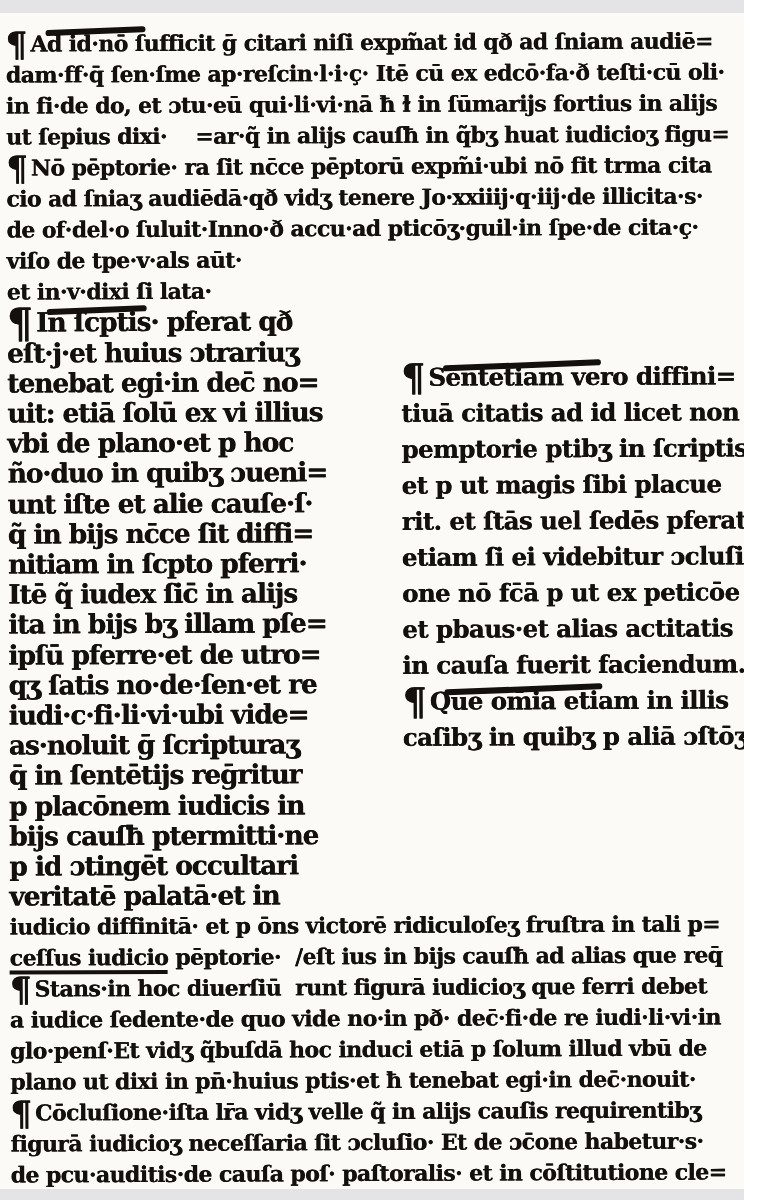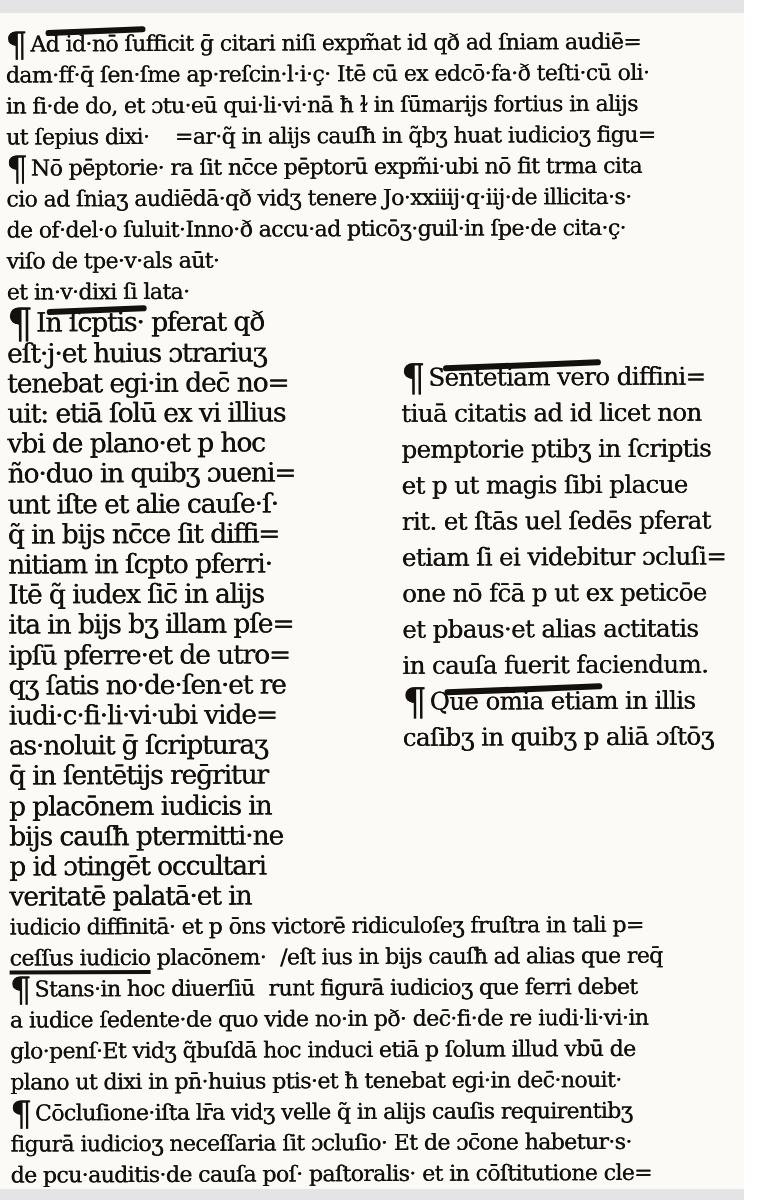--- a/index.html
+++ b/index.html
@@ -7,21 +7,21 @@
     --bg:#fbfaf7;
     --edge:#e4e4e6;
   }
   html,body{margin:0;padding:0;background:#fff;}
   .page{
     position:relative;
     width:744px;height:1200px;
     background:var(--bg);
     overflow:hidden;
     font-family:"DejaVu Serif", serif;
-    font-weight:400;
+    font-weight:700;
     color:var(--ink);
   }
   .edge{position:absolute;left:0;right:0;background:var(--edge);}
   .edge.top{top:0;height:13px;}
   .edge.bottom{bottom:0;height:11px;}
   .content{
     position:absolute;top:13px;left:8px;right:4px;
     transform:rotate(-0.25deg);
     text-shadow:0.4px 0 0 var(--ink);
   }
@@ -100,21 +100,21 @@
           <div class="line"><span class="t">one nō fc̄ā p ut ex peticōe</span></div>
           <div class="line"><span class="t">et pbaus·et alias actitatis</span></div>
           <div class="line"><span class="t">in cauſa fuerit faciendum.</span></div>
           <div class="line"><span class="flourish long"></span><span class="pilcrow">¶</span><span class="t">Que om̄ia etiam in illis</span></div>
           <div class="line"><span class="t">caſibʒ in quibʒ p aliā ɔſtōʒ</span></div>
         </div>
     </div>
 
     <div class="block small" id="bottom-block">
         <div class="line"><span class="t">iudicio diffinitā· et p ōns victorē ridiculoſeʒ fruſtra in tali p=</span></div>
-        <div class="line"><span class="u">ceſſus iudicio</span><span class="t"> placōnem·</span><span class="rpart">/eſt ius in bijs cauſħ ad alias que req̄</span></div>
+        <div class="line"><span class="u">ceſſus iudicio</span><span class="t"> pēptorie·</span><span class="rpart">/eſt ius in bijs cauſħ ad alias que req̄</span></div>
         <div class="line"><span class="pilcrow">¶</span><span class="t">Stans·in hoc diuerſiū</span><span class="rpart">runt figurā iudicioʒ que ferri debet</span></div>
         <div class="line"><span class="t">a iudice ſedente·de quo vide no·in pð· dec̄·fi·de re iudi·li·vi·in</span></div>
         <div class="line"><span class="t">glo·penſ·Et vidʒ q̃buſdā hoc induci etiā p ſolum illud vbū de</span></div>
         <div class="line"><span class="t">plano ut dixi in pn̄·huius ptis·et ħ tenebat egi·in dec̄·nouit·</span></div>
         <div class="line"><span class="pilcrow">¶</span><span class="t">Cōcluſione·iſta lr̄a vidʒ velle q̃ in alijs cauſis requirentibʒ</span></div>
         <div class="line"><span class="t">figurā iudicioʒ neceſſaria ſit ɔcluſio· Et de ɔc̄one habetur·s·</span></div>
         <div class="line"><span class="t">de pcu·auditis·de cauſa poſ· paſtoralis· et in cōſtitutione cle=</span></div>
       </div>
   </div>
 

